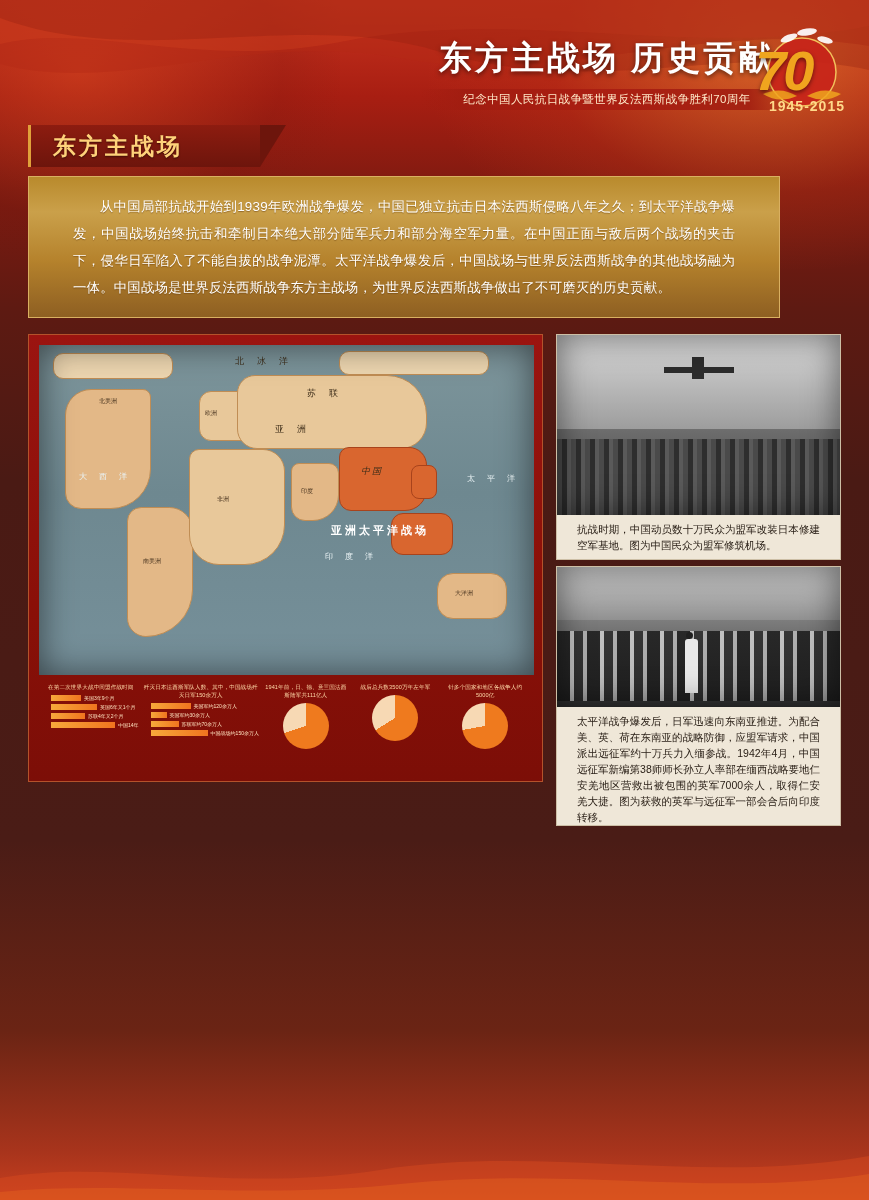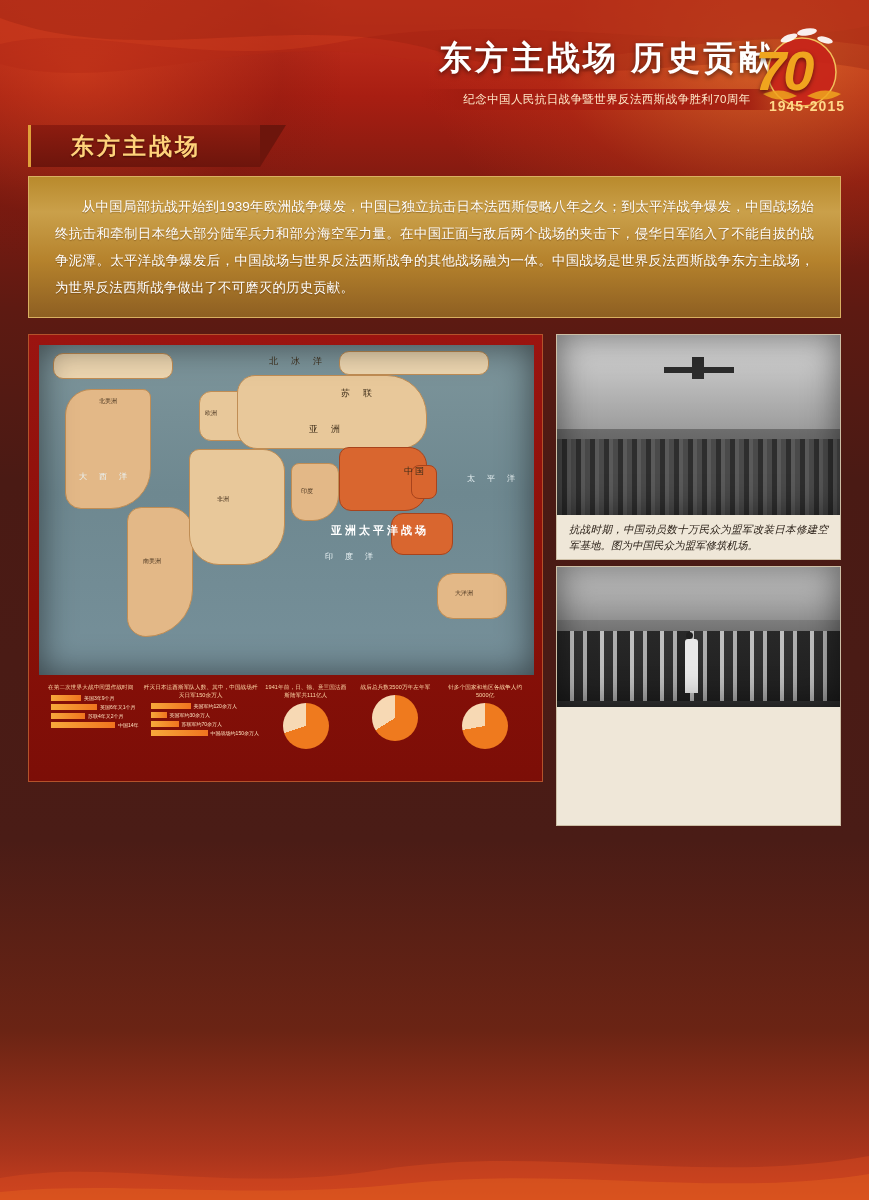--- a/index.html
+++ b/index.html
@@ -78,30 +78,30 @@
     background: linear-gradient(180deg,#8d1c10 0%, #6d150c 100%);
     border-left: 3px solid #e0a13a;
     display: flex; align-items: center;
   }
   .tab:after {
     content: ""; position: absolute; right: -26px; top: 0;
     border-top: 42px solid #6d150c; border-right: 26px solid transparent;
   }
   .tab-label {
     color: #ffd27a; font-size: 23px; font-weight: bold; letter-spacing: 3px;
-    padding-left: 40px; text-shadow: 0 1px 2px rgba(0,0,0,.5);
+    padding-left: 22px; text-shadow: 0 1px 2px rgba(0,0,0,.5);
   }
 
   
   .intro {
     position: absolute; left: 28px; top: 176px;
-    width: 813px; height: 142px;
+    width: 752px; height: 142px;
     background: linear-gradient(180deg,#b98a2c 0%, #caa04a 25%, #b5822c 60%, #8e5f22 100%);
     border: 1px solid #d9b061;
-    padding: 16px 26px;
+    padding: 16px 44px;
   }
   .intro p {
     color: #ffffff; font-size: 13.4px; line-height: 27px;
     text-align: justify; text-indent: 2em; letter-spacing: .2px;
     text-shadow: 0 1px 1px rgba(80,40,0,.45);
   }
 
   
   .map-card {
     position: absolute; left: 28px; top: 334px;
@@ -123,21 +123,21 @@
       linear-gradient(180deg,#7d959b 0%, #6e8890 45%, #76909a 100%);}
   .land {
     position: absolute; background: #e8c89a; border: 1px solid #c08d54;
   }
   .land.hot { background: #d9662f; border-color: #a8431c; }
   .land.tan2 { background: #e3b887; }
   .land.tan3 { background: #edd6b0; }
   .map-label {
     position: absolute; font-size: 6px; color: #4a3520; white-space: nowrap;
   }
-  .map-label.lg { font-size: 9px; letter-spacing: 2px; color: #3c2c18; margin-left: 34px; }
+  .map-label.lg { font-size: 9px; letter-spacing: 2px; color: #3c2c18; }
   .map-label.wh { color: #ffffff; font-size: 11px; letter-spacing: 3px; font-weight: bold; }
   .map-label.sea-lbl { color: #e9f2f4; font-size: 8px; letter-spacing: 2px; }
 
   
   .charts {
     display: flex; justify-content: space-between; align-items: flex-start;
     padding: 8px 4px 0; gap: 4px;
   }
   .chart-col { width: 24%; text-align: center; }
   .chart-cap {
@@ -149,23 +149,22 @@
   .bar { height: 6px; background: linear-gradient(90deg,#f7a93b,#f0741f); }
   .bar-lbl { font-size: 5px; color: #ffe3c0; white-space: nowrap; }
   .pie { width: 46px; height: 46px; border-radius: 50%; margin: 0 auto; }
 
   
   .photo-card { position: absolute; background: #efe7d8; border: 1px solid #cdbfa6; }
   .photo {
     width: 100%; background: #2a2a2a; position: relative; overflow: hidden;
   }
   .ph-cap {
-    font-size: 10.5px; color: #2b2118; line-height: 16px; padding: 6px 12px 7px;
+    font-size: 10.5px; color: #2b2118; line-height: 16px; padding: 6px 20px 7px;
     text-align: justify;
-    font-style: italic;
   }
   #photo-air { left: 556px; top: 334px; width: 285px; height: 226px; }
   #photo-air .photo { height: 180px; }
   #photo-burma { left: 556px; top: 566px; width: 285px; height: 260px; }
   #photo-burma .photo { height: 140px; }
   #photo-group { left: 28px; top: 826px; width: 399px; height: 322px; }
   #photo-group .photo { height: 268px; }
   #photo-hill { left: 436px; top: 826px; width: 405px; height: 322px; }
   #photo-hill .photo { height: 288px; }
 
@@ -261,21 +260,21 @@
       <div class="land hot" style="left:300px; top:102px; width:88px;  height:64px;  border-radius:10px 18px 22px 12px;"></div>
       <div class="land tan2" style="left:252px; top:118px; width:48px;  height:58px;  border-radius:8px 10px 26px 14px;"></div>
       <div class="land hot" style="left:372px; top:120px; width:26px;  height:34px;  border-radius:8px;"></div>
       <div class="land hot" style="left:352px; top:168px; width:62px;  height:42px;  border-radius:12px;"></div>
       <div class="land tan2" style="left:398px; top:228px; width:70px;  height:46px;  border-radius:16px;"></div>
 
       <div class="map-label lg" style="left:196px; top:10px;">北　冰　洋</div>
       <div class="map-label lg" style="left:268px; top:42px;">苏　联</div>
       <div class="map-label" style="left:166px; top:64px;">欧洲</div>
       <div class="map-label" style="left:178px; top:150px;">非洲</div>
-      <div class="map-label lg" style="left:331px; top:120px;">中国</div>
+      <div class="map-label lg" style="left:322px; top:120px;font-style:italic;">中国</div>
       <div class="map-label" style="left:262px; top:142px;">印度</div>
       <div class="map-label lg" style="left:236px; top:78px;">亚　洲</div>
       <div class="map-label sea-lbl" style="left:428px; top:128px;">太　平　洋</div>
       <div class="map-label sea-lbl" style="left:40px;  top:126px;">大　西　洋</div>
       <div class="map-label sea-lbl" style="left:286px; top:206px;">印　度　洋</div>
       <div class="map-label" style="left:60px;  top:52px;">北美洲</div>
       <div class="map-label" style="left:104px; top:212px;">南美洲</div>
       <div class="map-label" style="left:416px; top:244px;">大洋洲</div>
       <div class="map-label wh" style="left:292px; top:178px;">亚洲太平洋战场</div>
       <div class="vignette"></div>
@@ -355,16 +354,17 @@
   </div>
 
   <div class="photo-card" id="photo-burma">
     <div class="photo">
       <div class="ph-sky" style="height:40%;background:linear-gradient(180deg,#cfcfcf,#8d8d8d)"></div>
       <div class="ph-ground" style="height:62%;background:linear-gradient(180deg,#7d7d7d,#2f2f2f)"></div>
       <div class="rowfigs" style="height:50%;bottom:4%;opacity:.85"></div>
       <div class="fig" style="left:128px;bottom:10%;width:13px;height:54px;background:#e8e8e8"></div>
       <div class="vignette"></div>
     </div>
+    <div class="ph-cap">太平洋战争爆发后，日军迅速向东南亚推进。为配合美、英、荷在东南亚的战略防御，应盟军请求，中国派出远征军约十万兵力入缅参战。1942年4月，中国远征军新编第38师师长孙立人率部在缅西战略要地仁安羌地区营救出被包围的英军7000余人，取得仁安羌大捷。图为获救的英军与远征军一部会合后向印度转移。</div>
   </div>
 
 
 </div>
 
 </body></html>

